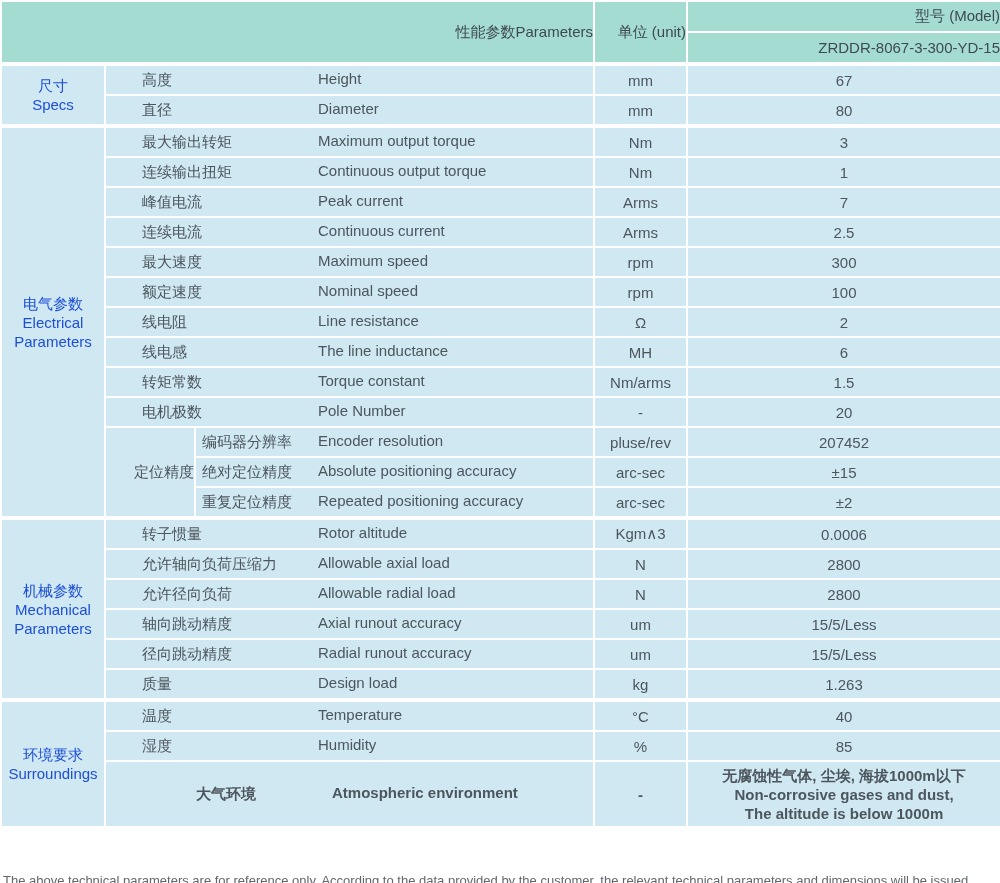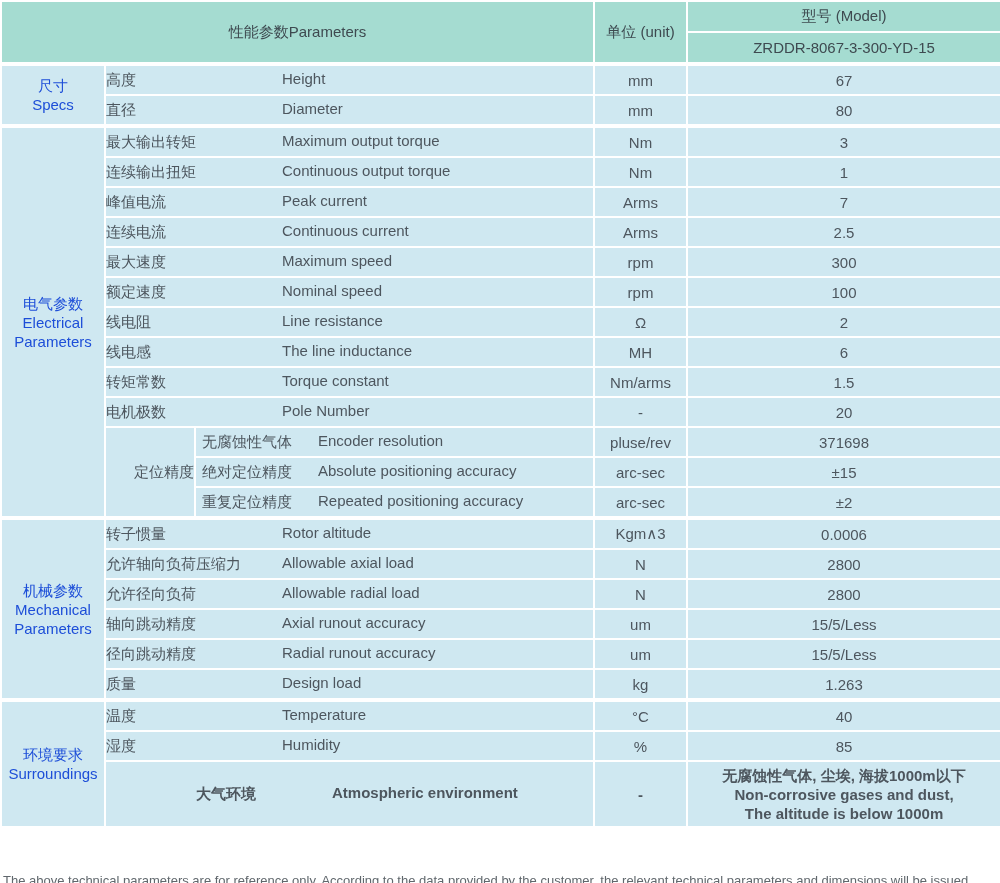--- a/index.html
+++ b/index.html
@@ -26,39 +26,40 @@
     border:2px solid #ffffff;
     font-weight:400;
     font-size:15px;
     padding:0;
     vertical-align:middle;
   }
   thead th{
     background:#a5dcd1;
     color:#3e4a50;
     height:29px;
-    text-align:center;
+    text-align:right;
   }
   tbody{border-top:4px solid #ffffff;}
   tbody td{
     background:#cfe8f1;
     height:28px;
   }
   tr.tall td{height:64px;font-weight:bold;}
 
   td.sec-cell{
     text-align:center;
     line-height:19px;
     color:#1d4ed8;
   }
   td.group-cell{
     text-align:right;
   }
   td.param{
     text-align:left;
+    padding-left:36px;
   }
   td.param .cn{
     display:inline-block;
     width:176px;
     vertical-align:middle;
   }
   td.param.center-cn{
     padding-left:14px;
   }
   td.param.center-cn .cn{
@@ -186,23 +187,23 @@
           <td class="unit">Nm/arms</td>
           <td class="val">1.5</td>
         </tr>
         <tr>
           <td class="param" colspan="3"><span class="cn">电机极数</span><span class="en">Pole Number</span></td>
           <td class="unit">-</td>
           <td class="val">20</td>
         </tr>
         <tr>
           <td class="group-cell" rowspan="3">定位精度</td>
-          <td class="param-sub" colspan="2"><span class="cn">无腐蚀性气体</span><span class="en">Encoder resolution</span></td>
+          <td class="param-sub" colspan="2"><span class="cn">编码器分辨率</span><span class="en">Encoder resolution</span></td>
           <td class="unit">pluse/rev</td>
-          <td class="val">371698</td>
+          <td class="val">207452</td>
         </tr>
         <tr>
           <td class="param-sub" colspan="2"><span class="cn">绝对定位精度</span><span class="en">Absolute positioning accuracy</span></td>
           <td class="unit">arc-sec</td>
           <td class="val">±15</td>
         </tr>
         <tr>
           <td class="param-sub" colspan="2"><span class="cn">重复定位精度</span><span class="en">Repeated positioning accuracy</span></td>
           <td class="unit">arc-sec</td>
           <td class="val">±2</td>

